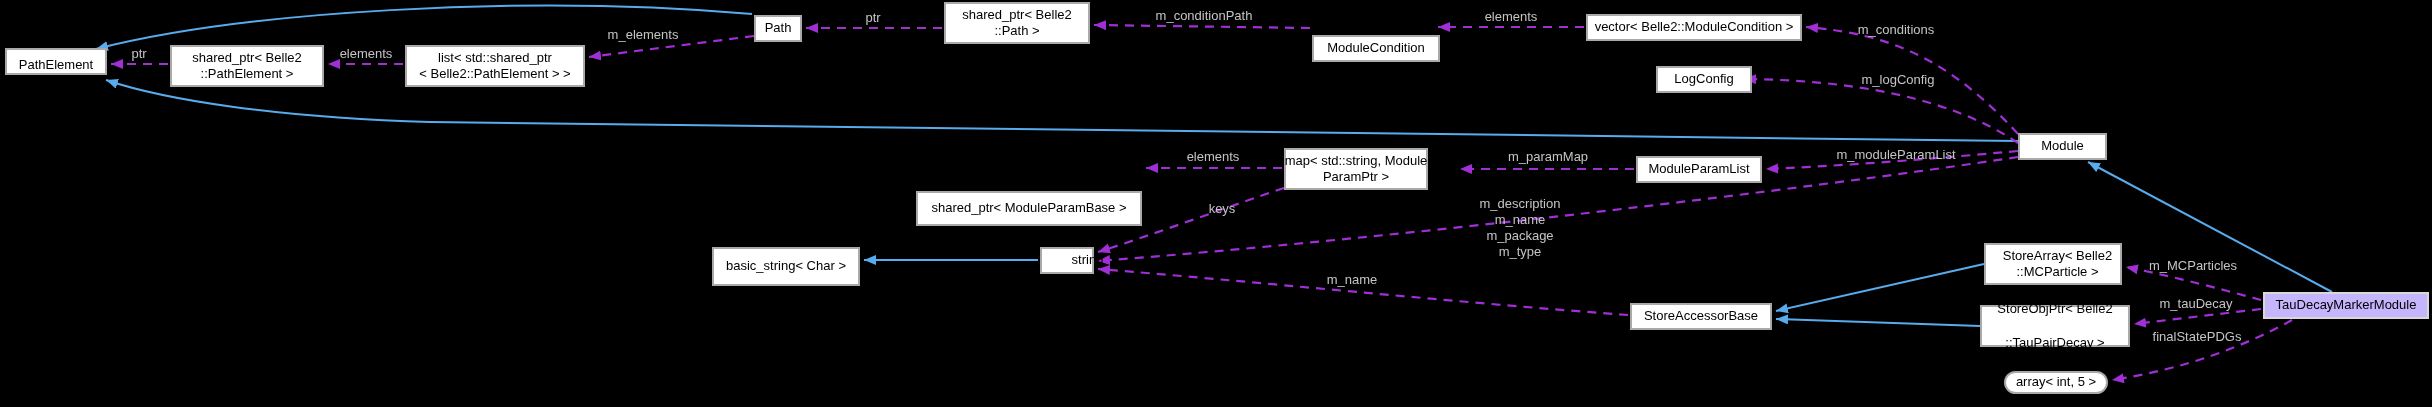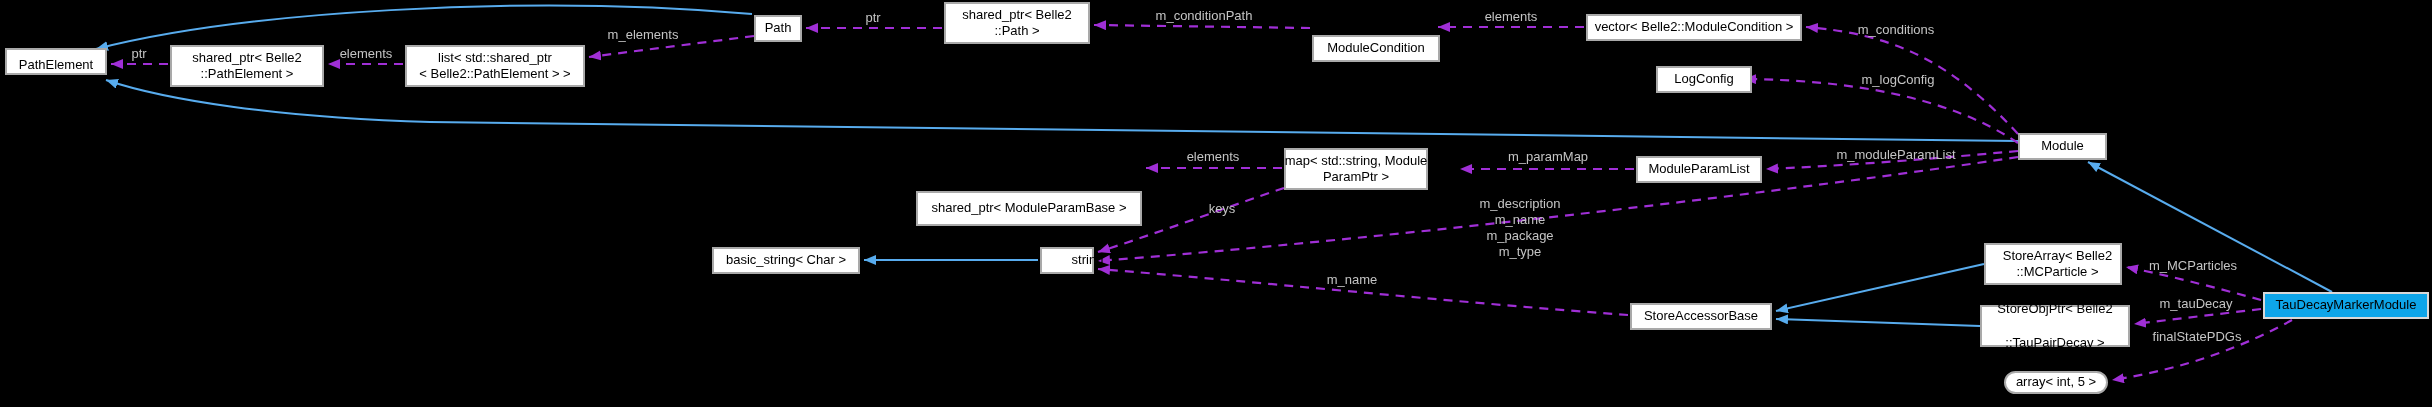--- a/index.html
+++ b/index.html
@@ -3,21 +3,21 @@
 <meta charset="utf-8">
 <style>
   html,body{margin:0;padding:0;background:#000;}
   #canvas{position:relative;width:2432px;height:407px;background:#000000;overflow:hidden;
           font-family:"Liberation Sans", sans-serif;}
   #edges{position:absolute;left:0;top:0;z-index:1;}
   .node{position:absolute;z-index:2;box-sizing:border-box;background:#ffffff;
         border:2px solid #a9a9a9;color:#000;display:flex;flex-direction:column;
         align-items:center;justify-content:center;text-align:center;
         font-size:13px;line-height:1.25;white-space:nowrap;}
-  .node.hl{background:#0ea5e9;border-color:#d8d8d8;}
+  .node.hl{background:#c4b5fd;border-color:#d8d8d8;}
   .elabel{font-size:13px;fill:#c4c4c4;}
   .inherit{stroke:#58acee;stroke-width:2;fill:none;}
   .usage{stroke:#a02fd6;stroke-width:2.2;fill:none;stroke-dasharray:9 7;}
 </style>
 </head>
 <body>
 
 <div id="canvas">
 
   <svg id="edges" width="2432" height="407" viewBox="0 0 2432 407">
@@ -122,21 +122,21 @@
 
   <div class="node" style="left:1284px;top:148px;width:144px;height:42px;text-align:center;">
     <span>map&lt; std::string, Module</span>
     <span>ParamPtr &gt;</span>
   </div>
 
   <div class="node" style="left:1636px;top:156px;width:126px;height:27px;">
     <span>ModuleParamList</span>
   </div>
 
-  <div class="node" style="left:712px;top:247px;width:148px;height:27px;">
+  <div class="node" style="left:712px;top:247px;width:148px;height:39px;">
     <span>basic_string&lt; Char &gt;</span>
   </div>
 
   <div class="node" style="left:1040px;top:247px;width:54px;height:27px;padding-left:41px;">
     <span>string</span>
   </div>
 
   <div class="node" style="left:1630px;top:303px;width:142px;height:27px;">
     <span>StoreAccessorBase</span>
   </div>

